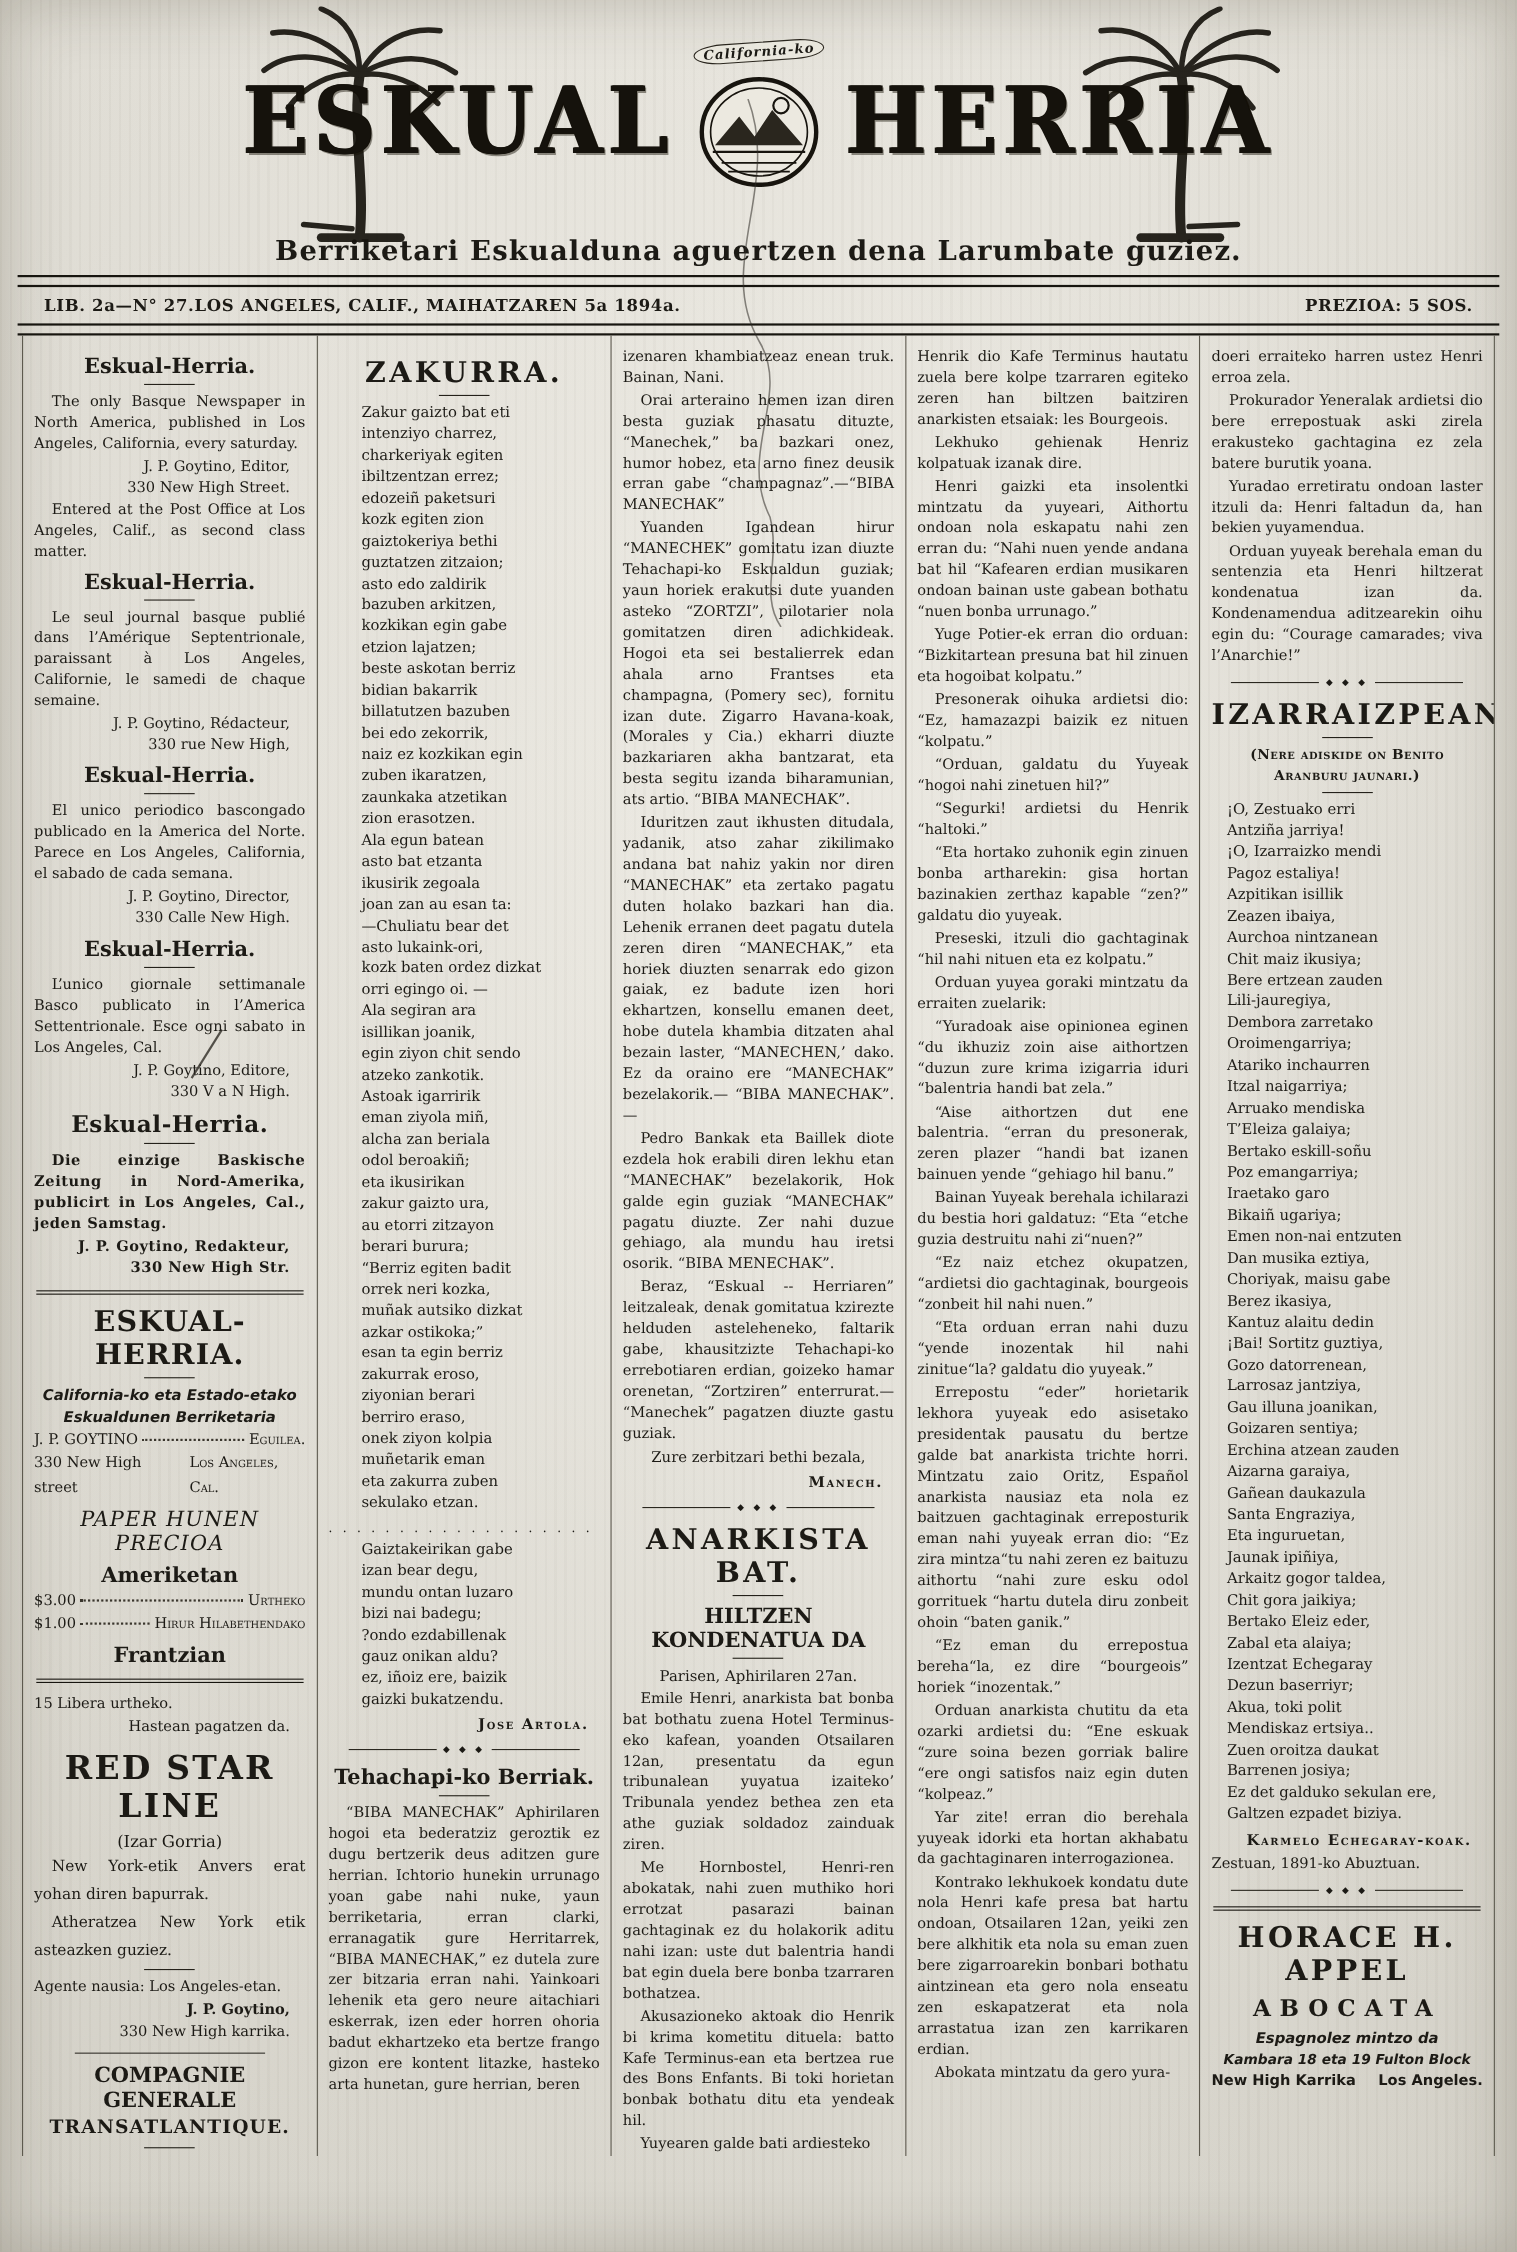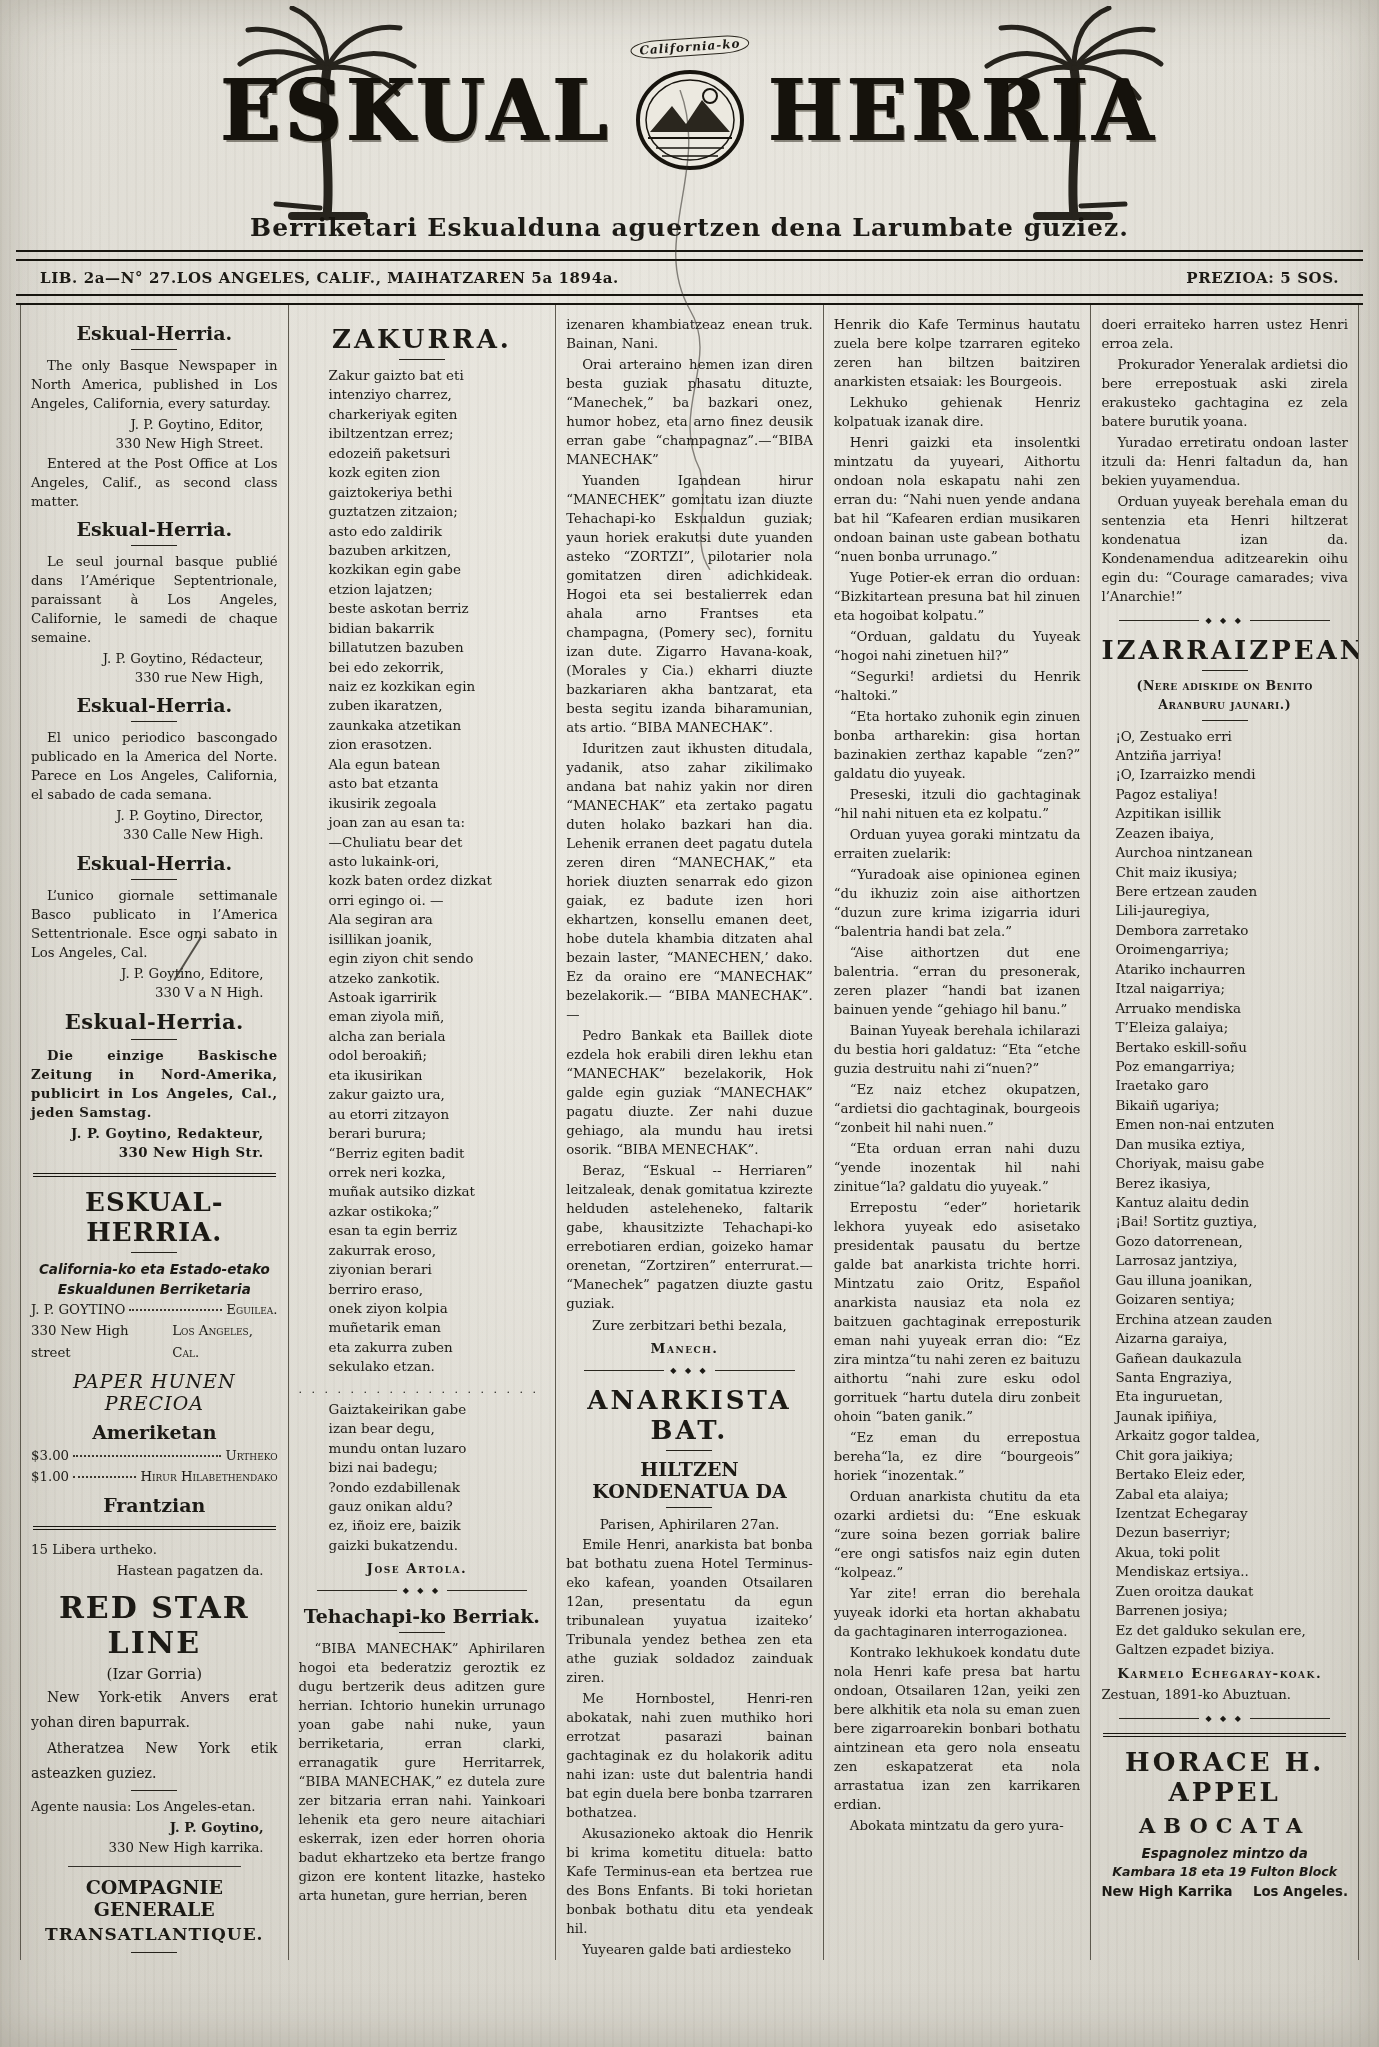--- a/index.html
+++ b/index.html
@@ -39,21 +39,21 @@
   .bp{text-indent:16px;}
   .bp.loose{line-height:1.75;font-size:14px;}
   .br{font-size:13.3px;line-height:1.45;text-align:right;padding-right:14px;}
   .br.b,.bc.b{font-weight:bold;}
   .bc{font-size:13.5px;line-height:1.5;text-align:center;}
   .bc.i{font-size:15px;}
   .bc.sc{font-variant:small-caps;font-weight:bold;font-size:12.5px;letter-spacing:.5px;}
   .bc.spaced{font-size:21px;letter-spacing:8px;font-weight:bold;margin:2px 0;}
   .bc.b.sans{font-family:"DejaVu Sans","Liberation Sans",sans-serif;font-style:italic;}
   .bc.small{font-size:12.5px;}
-  .bsig{text-align:center;font-variant:small-caps;font-weight:bold;letter-spacing:1.5px;font-size:13.5px;padding-right:10px;margin:5px 0 4px;}
+  .bsig{text-align:right;font-variant:small-caps;font-weight:bold;letter-spacing:1.5px;font-size:13.5px;padding-right:10px;margin:5px 0 4px;}
   .bh1{font-weight:bold;font-size:26px;text-align:center;letter-spacing:1px;margin:9px 0 3px;}
   .bh1.sp1{letter-spacing:3px;}
   .bh1.wide{font-size:30px;letter-spacing:2px;}
   .bh2{font-weight:bold;font-size:19px;text-align:center;margin:7px 0 2px;}
   .bh2i{font-style:italic;font-size:19px;text-align:center;margin:7px 0 2px;letter-spacing:1px;}
   .h2sub{font-weight:bold;font-size:17px;letter-spacing:1px;}
   .frak{font-weight:bold;letter-spacing:.5px;}
   .bh2.frak{font-size:21px;}
   .brs{width:46px;border-top:1.5px solid #24211a;margin:5px auto 6px;}
   .bhr{width:70%;border-top:1px solid #33302a;margin:9px auto;}
@@ -313,20 +313,21 @@
         <p class="bp">Emile Henri, anarkista bat bonba bat bothatu zuena Hotel Terminus-eko kafean, yoanden Otsailaren 12an, presentatu da egun tribunalean yuyatua izaiteko’ Tribunala yendez bethea zen eta athe guziak soldadoz zainduak ziren.</p>
         <p class="bp">Me Hornbostel, Henri-ren abokatak, nahi zuen muthiko hori errotzat pasarazi bainan gachtaginak ez du holakorik aditu nahi izan: uste dut balentria handi bat egin duela bere bonba tzarraren bothatzea.</p>
         <p class="bp">Akusazioneko aktoak dio Henrik bi krima kometitu dituela: batto Kafe Terminus-ean eta bertzea rue des Bons Enfants. Bi toki horietan bonbak bothatu ditu eta yendeak hil.</p>
         <p class="bp">Yuyearen galde bati ardiesteko</p>
       </div>
       <div class="col">
         <p class="bp0">Henrik dio Kafe Terminus hautatu zuela bere kolpe tzarraren egiteko zeren han biltzen baitziren anarkisten etsaiak: les Bourgeois.</p>
         <p class="bp">Lekhuko gehienak Henriz kolpatuak izanak dire.</p>
         <p class="bp">Henri gaizki eta insolentki mintzatu da yuyeari, Aithortu ondoan nola eskapatu nahi zen erran du: “Nahi nuen yende andana bat hil “Kafearen erdian musikaren ondoan bainan uste gabean bothatu “nuen bonba urrunago.”</p>
         <p class="bp">Yuge Potier-ek erran dio orduan: “Bizkitartean presuna bat hil zinuen eta hogoibat kolpatu.”</p>
+        <p class="bp">Presonerak oihuka ardietsi dio: “Ez, hamazazpi baizik ez nituen “kolpatu.”</p>
         <p class="bp">“Orduan, galdatu du Yuyeak “hogoi nahi zinetuen hil?”</p>
         <p class="bp">“Segurki! ardietsi du Henrik “haltoki.”</p>
         <p class="bp">“Eta hortako zuhonik egin zinuen bonba artharekin: gisa hortan bazinakien zerthaz kapable “zen?” galdatu dio yuyeak.</p>
         <p class="bp">Preseski, itzuli dio gachtaginak “hil nahi nituen eta ez kolpatu.”</p>
         <p class="bp">Orduan yuyea goraki mintzatu da erraiten zuelarik:</p>
         <p class="bp">“Yuradoak aise opinionea eginen “du ikhuziz zoin aise aithortzen “duzun zure krima izigarria iduri “balentria handi bat zela.”</p>
         <p class="bp">“Aise aithortzen dut ene balentria. “erran du presonerak, zeren plazer “handi bat izanen bainuen yende “gehiago hil banu.”</p>
         <p class="bp">Bainan Yuyeak berehala ichilarazi du bestia hori galdatuz: “Eta “etche guzia destruitu nahi zi“nuen?”</p>
         <p class="bp">“Ez naiz etchez okupatzen, “ardietsi dio gachtaginak, bourgeois “zonbeit hil nahi nuen.”</p>
         <p class="bp">“Eta orduan erran nahi duzu “yende inozentak hil nahi zinitue“la? galdatu dio yuyeak.”</p>

